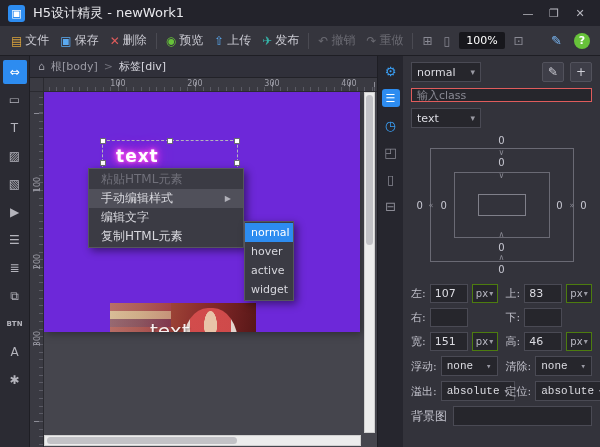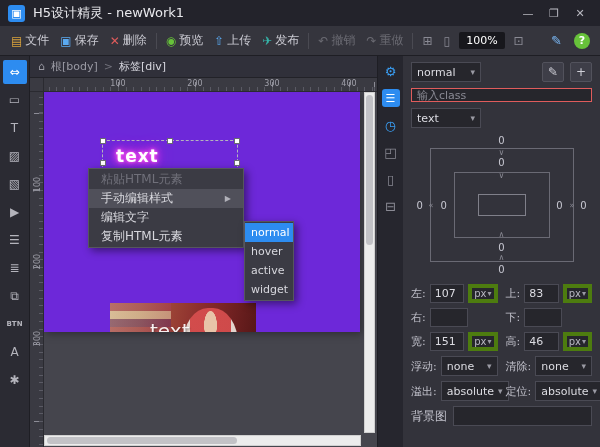--- a/index.html
+++ b/index.html
@@ -89,37 +89,37 @@
   .inspector {flex:1;background:#33333b;padding:6px 8px;overflow:hidden;font-size:12px;color:#c0c0ca;min-width:0;}
   .irow {display:flex;align-items:center;margin-bottom:6px;gap:6px;}
   .ilabel {white-space:nowrap;}
   .iinput {flex:1;min-width:0;height:20px;background:#26262c;border:1px solid #4a4a54;color:#dcdce2;font-size:11px;padding:0 5px;font-family:inherit;}
   .iinput.red {border-color:#e05c5c;height:14px;}
   .iinput.red::placeholder {color:#8a8a94;}
   .sel {height:20px;background:#26262c;border:1px solid #4a4a54;display:flex;align-items:center;justify-content:space-between;padding:0 5px;color:#dcdce2;font-size:11px;gap:4px;}
   .sel::after {content:"▾";font-size:9px;color:#9a9aa4;}
   .sel.w70 {width:70px;}
   .sq-btn {width:22px;height:20px;background:#3e3e48;border:1px solid #52525c;color:#d0d0d8;display:flex;align-items:center;justify-content:center;font-size:12px;border-radius:2px;}
-  .grow {flex:1;}
+  .grow {flex:1;font-family:Liberation Mono, monospace;}
 
   .boxmodel {position:relative;width:180px;height:142px;margin:4px auto 8px;}
   .bm-box {position:absolute;border:1px solid #6a6a74;}
   .bm-outer {left:18px;right:18px;top:14px;bottom:14px;}
   .bm-mid {left:42px;right:42px;top:38px;bottom:38px;}
   .bm-inner {left:66px;right:66px;top:60px;bottom:60px;border-color:#80808a;}
   .bm-num {position:absolute;font-size:10px;color:#c8c8d2;}
   .bm-ch {position:absolute;font-size:8px;color:#8a8a94;}
   .cx {left:50%;transform:translateX(-50%);}
   .cy {top:50%;transform:translateY(-50%);}
 
   .frow {display:flex;gap:8px;margin-bottom:5px;}
   .field {flex:1;display:flex;align-items:center;gap:4px;min-width:0;}
   .flabel {white-space:nowrap;font-size:11px;}
   .finput {height:19px;background:#26262c;border:1px solid #4a4a54;color:#dcdce2;font-size:11px;padding:0 4px;font-family:inherit;min-width:0;flex:1;}
-  .unit {height:19px;min-width:26px;background:#26262c;border:4px solid #4d7c0f;color:#b8b8c2;font-size:10px;display:flex;align-items:center;justify-content:center;gap:1px;padding:0 2px;}
+  .unit {height:19px;min-width:26px;background:#26262c;border:1px solid #4d7c0f;color:#b8b8c2;font-size:10px;display:flex;align-items:center;justify-content:center;gap:1px;padding:8px 2px;}
   .unit::after {content:"▾";font-size:8px;color:#9a9aa4;}
   .unit.hidden {visibility:hidden;}
 </style>
 </head>
 <body>
 
 <div class="app">
 
   <div class="titlebar">
     <div class="logo">▣</div>

